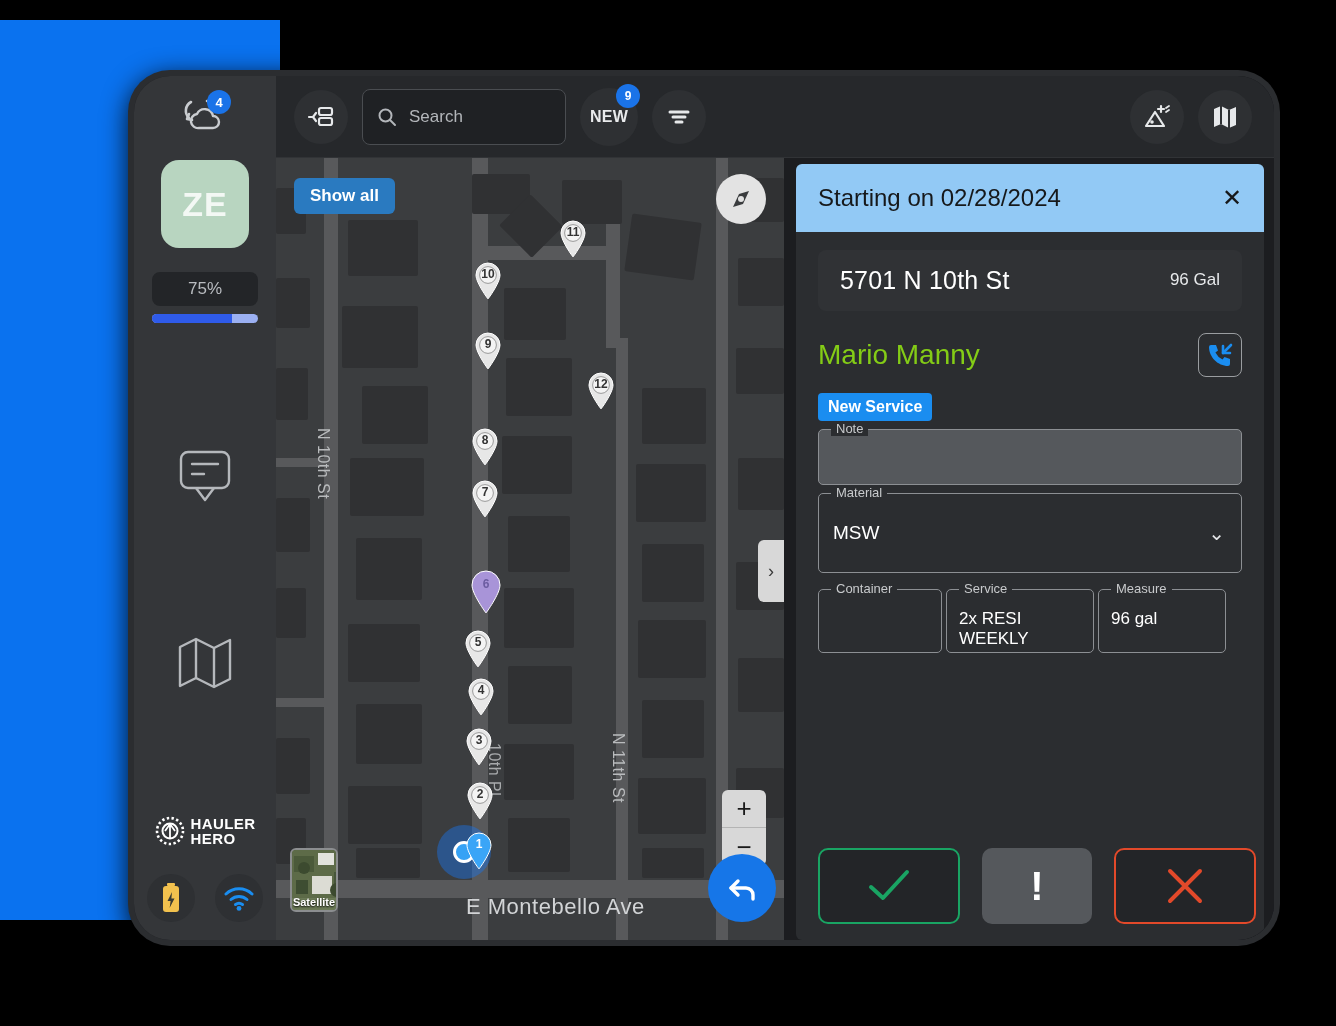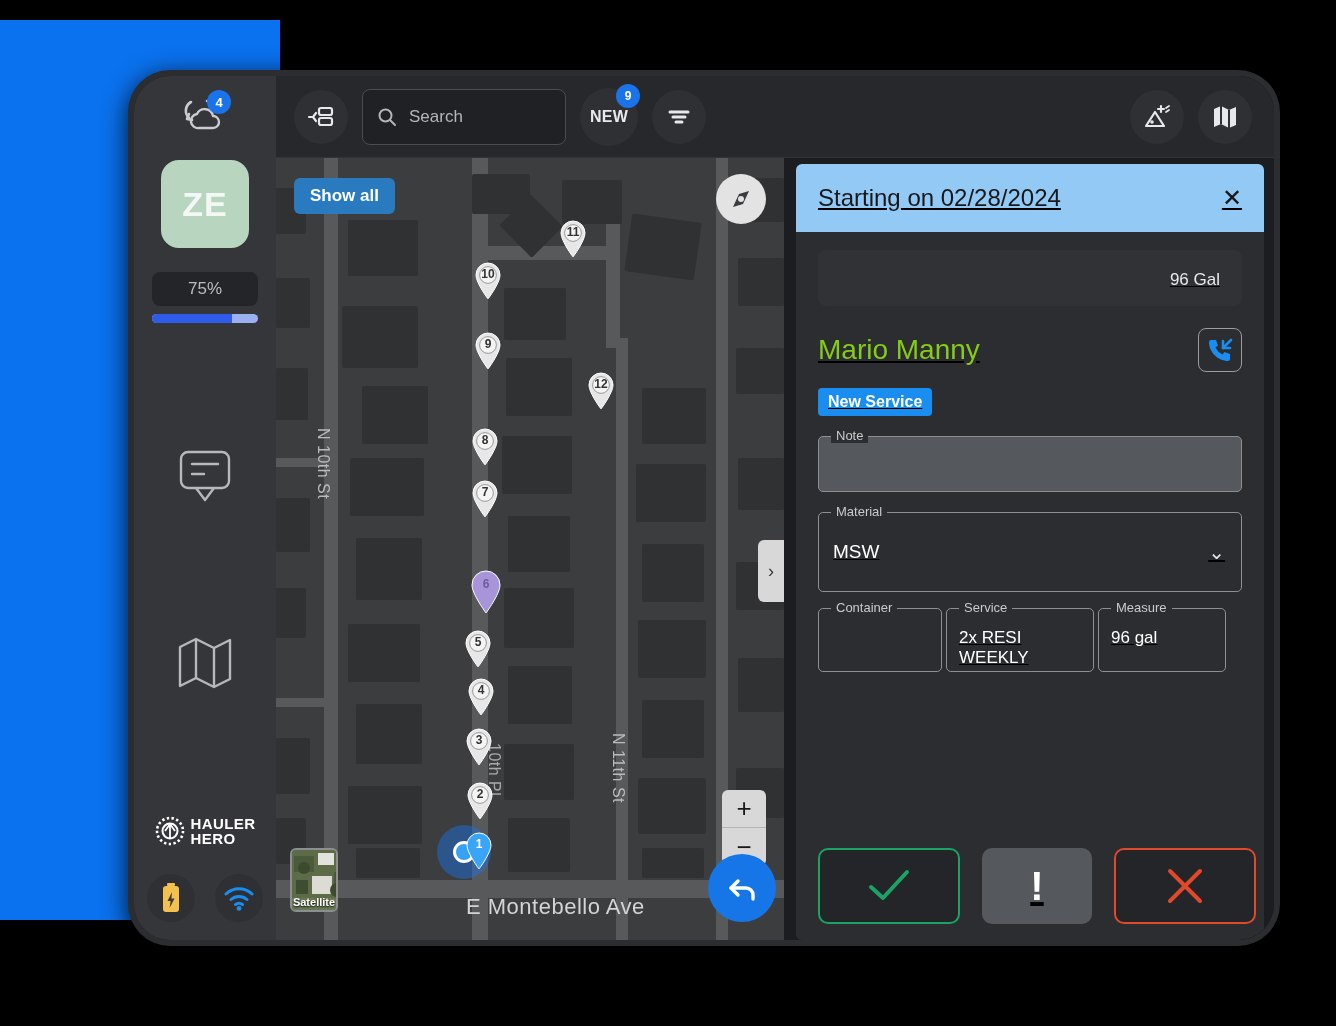--- a/index.html
+++ b/index.html
@@ -176,21 +176,21 @@
     background: #1676e8; display: flex; align-items: center; justify-content: center;
   }
   .side-toggle {
     position: absolute; right: 0; top: 382px;
     width: 26px; height: 62px; border-radius: 6px 0 0 6px;
     background: #d8d8d8; display: flex; align-items: center; justify-content: center;
     color: #3a3a3a; font-size: 18px;
   }
 
   
-  .panel { flex: 1; background: #1c1d20; display: flex; flex-direction: column; min-width: 0; padding: 0; text-decoration: underline; }
+  .panel { flex: 1; background: #1c1d20; display: flex; flex-direction: column; min-width: 0; padding: 0; }
   .panel-card { margin: 6px 10px 0 12px; display: flex; flex-direction: column; flex: 1; min-height: 0; }
   .panel-hdr {
     background: #92c9f5; border-radius: 6px 6px 0 0;
     height: 68px; display: flex; align-items: center; justify-content: space-between;
     padding: 0 22px;
   }
   .panel-hdr .ttl { color: #16181a; font-size: 24px; }
   .panel-hdr .x { color: #16181a; font-size: 24px; line-height: 1; }
   .panel-body { background: #2b2d30; border-radius: 0 0 6px 6px; flex: 1; padding: 18px 22px 16px; display:flex; flex-direction: column; min-height: 0; }
 
@@ -199,21 +199,21 @@
   .addr-line1 { color: #ffffff; font-size: 25px; letter-spacing: .2px; }
   .addr-line2 { color: #d7d9db; font-size: 15px; margin-top: 6px; }
   .addr-gal { color: #e7e9eb; font-size: 17px; padding-top: 4px; }
 
   .cust-row { display: flex; align-items: center; margin-top: 22px; }
   .cust-name { flex: 1; color: #84cc16; font-size: 28px; }
   .call-btn { width: 44px; height: 44px; border-radius: 8px; border: 1px solid #9a9da0; display: flex; align-items: center; justify-content: center; }
 
   .chip { display: inline-block; background: #1a8df0; color: #fff; font-size: 16px; font-weight: 700; padding: 5px 10px; border-radius: 4px; margin-top: 16px; align-self: flex-start; }
 
-  .field { position: relative; border: 1px solid #8c8f93; border-radius: 5px; margin-top: 20px; }
+  .field { position: relative; border: 1px solid #8c8f93; border-radius: 5px; margin-top: 8px; }
   .field > .lg { position: absolute; top: -9px; left: 12px; background: #2b2d30; padding: 0 5px; color: #c8cacc; font-size: 13px; }
   .field .val { color: #ffffff; font-size: 19px; padding: 14px 14px; }
   .note-field { height: 56px; background: #55585c; }
   .note-field .lg { background: #2b2d30; }
   .sel-row { display: flex; align-items: center; }
   .sel-row .val { flex: 1; }
   .chev { padding-right: 16px; color: #e5e7e9; font-size: 20px; }
 
   .field-row { display: flex; gap: 4px; }
   .field-row .field { flex: 1; margin-top: 16px; height: 64px; }
@@ -566,20 +566,21 @@
 
               <div class="panel-hdr">
                 <span class="ttl">Starting on 02/28/2024</span>
                 <span class="x">✕</span>
               </div>
 
               <div class="panel-body">
 
                 <div class="addr-card">
                   <div class="addr-main">
+                    <div class="addr-line1">5701 N 10th St</div>
                   </div>
                   <div class="addr-gal">96 Gal</div>
                 </div>
 
                 <div class="cust-row">
                   <div class="cust-name">Mario Manny</div>
                   <div class="call-btn">
                     <svg width="28" height="28" viewBox="0 0 28 28" fill="none">
                       <path d="M5 4 h5 l2 5.5 -2.6 2 a16 16 0 0 0 7.1 7.1 l2 -2.6 L24 18 v5 a2 2 0 0 1 -2 2 C12 25 3 16 3 6 a2 2 0 0 1 2 -2 z" fill="#1a8df0"></path>
                       <path d="M25 4 L17 12" stroke="#1a8df0" stroke-width="2.6" stroke-linecap="round"></path>

